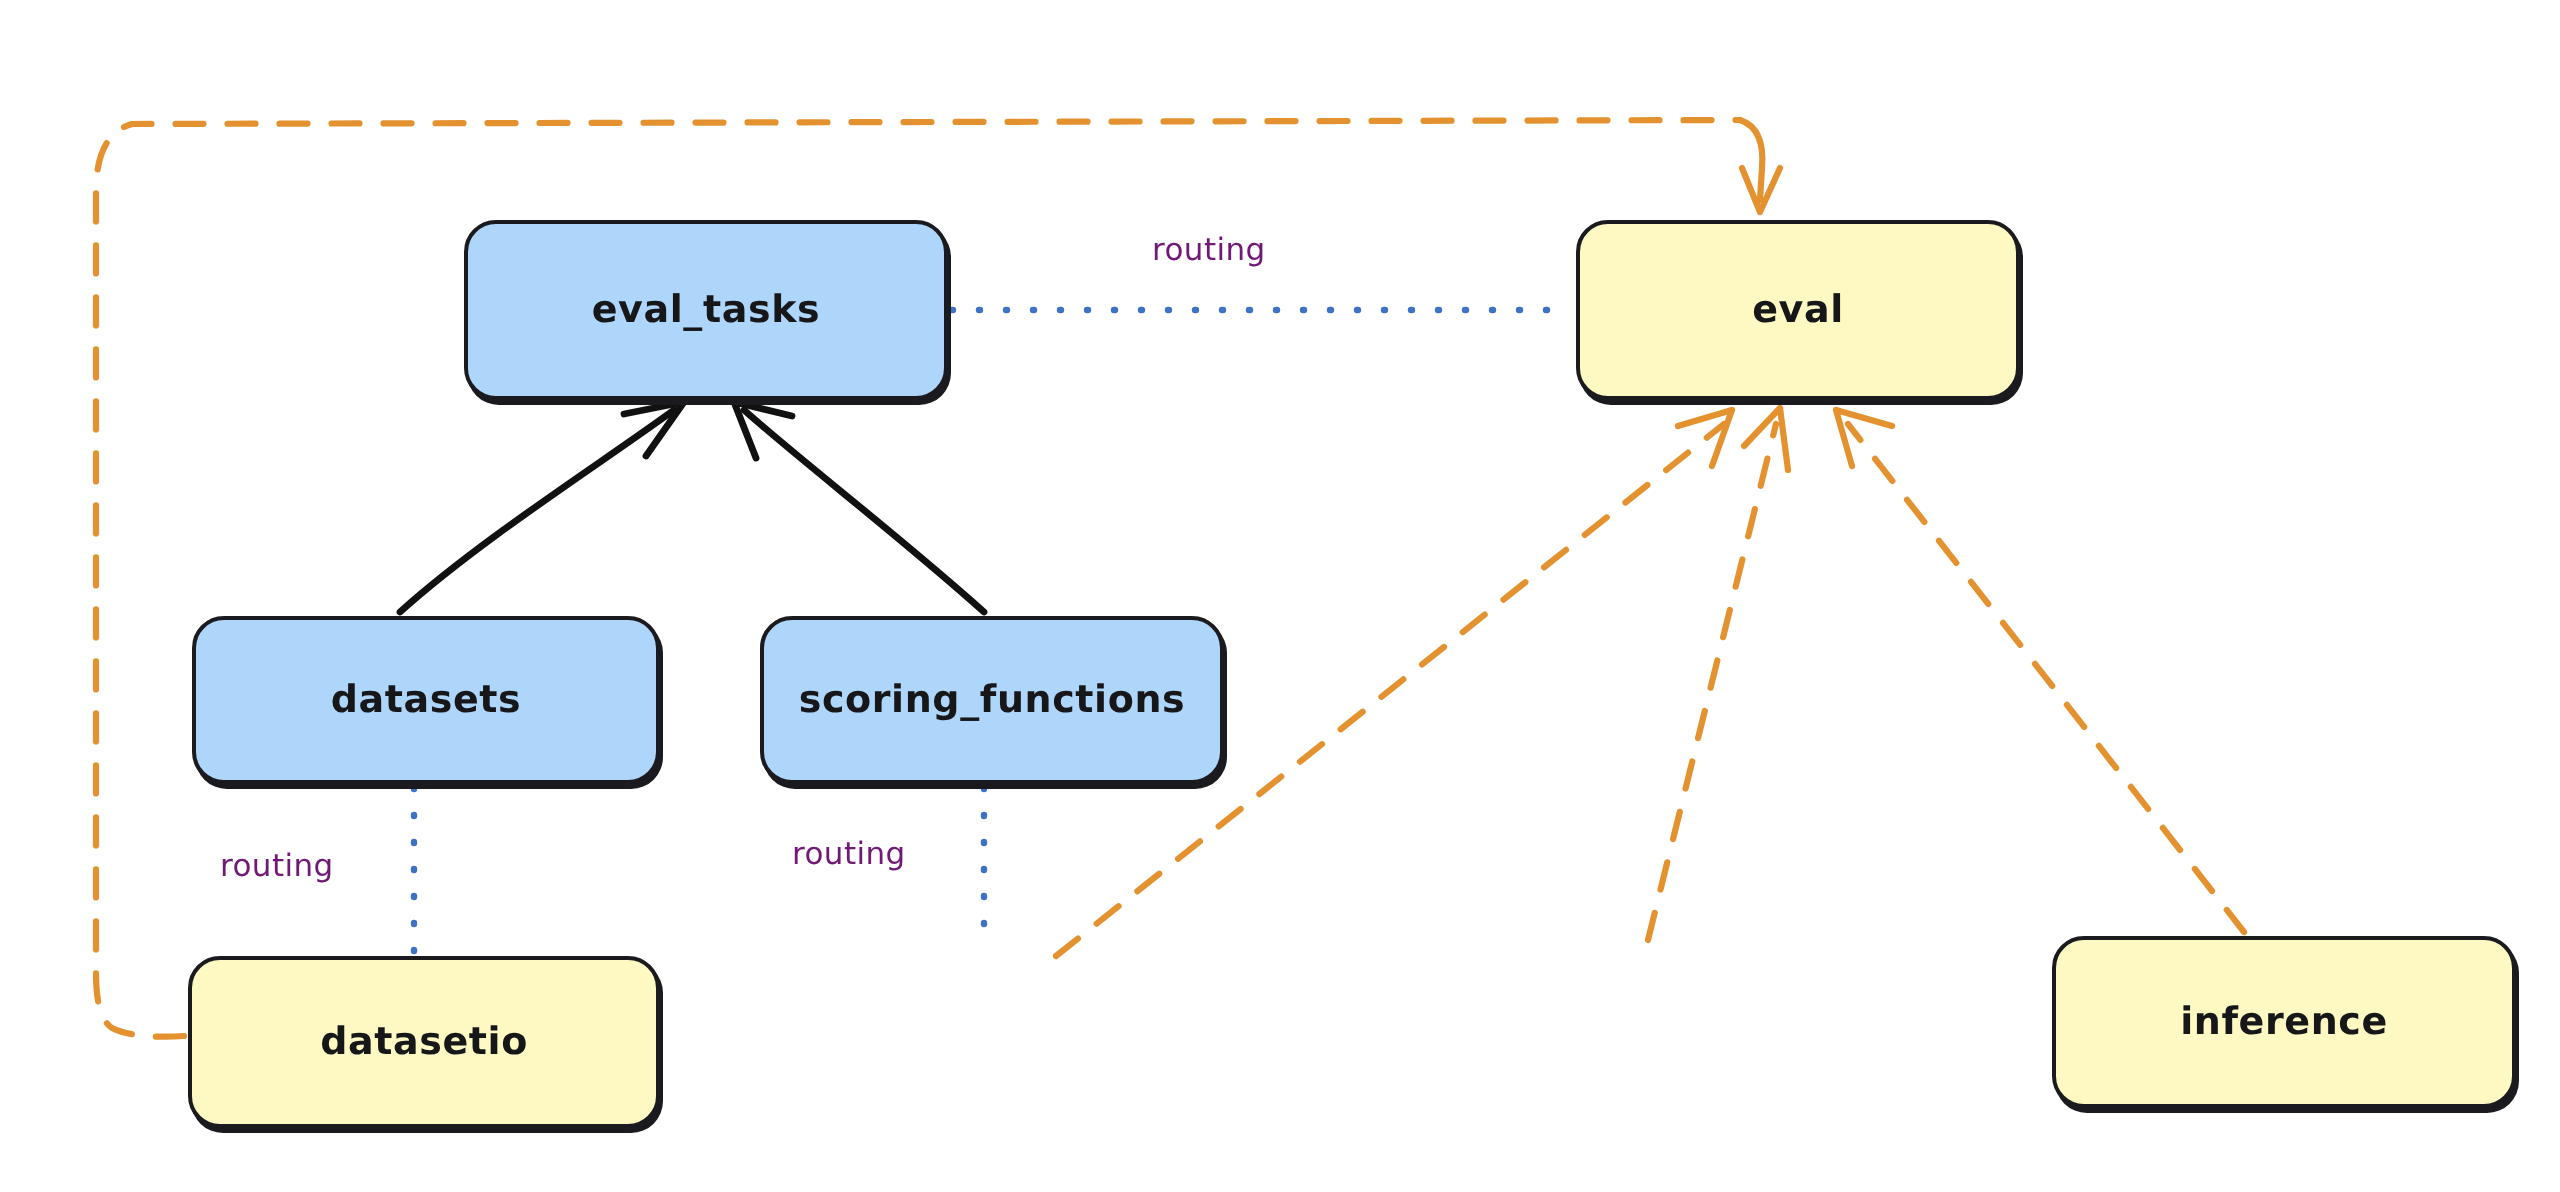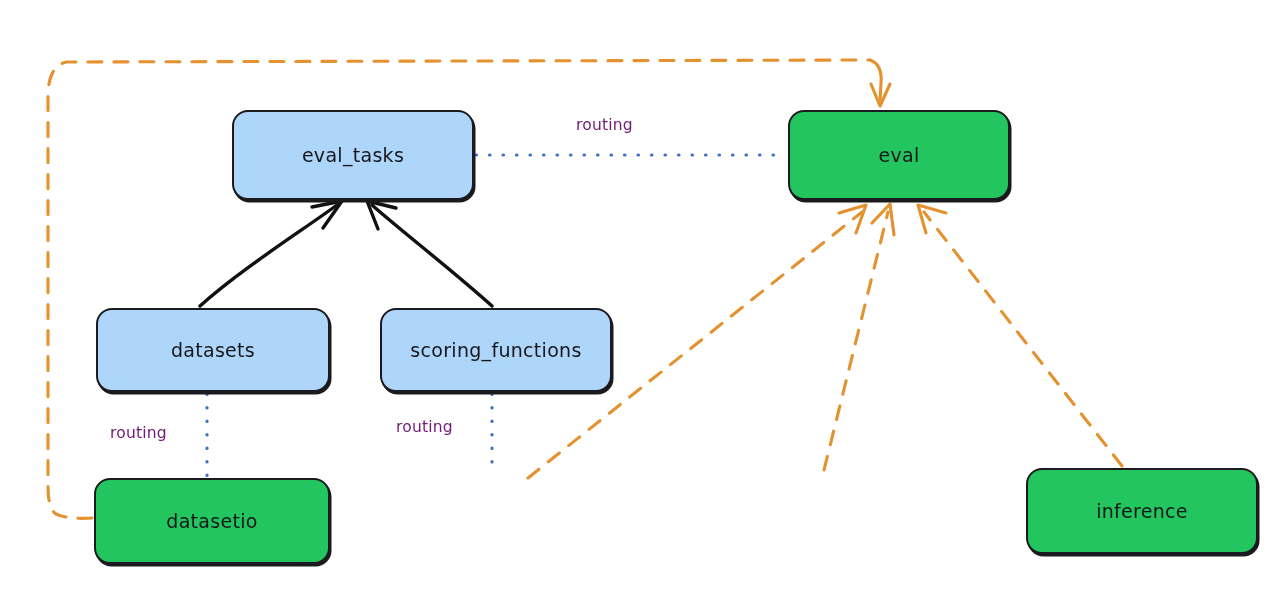--- a/index.html
+++ b/index.html
@@ -31,25 +31,25 @@
     box-sizing: border-box;
     display: flex;
     align-items: center;
     justify-content: center;
     border-radius: 16px;
     border: 2.5px solid #1b1b1f;
     box-shadow: 1.5px 2.5px 0 0 #1b1b1f;
     cursor: pointer;
   }
   .node-box.blue  { background: #aed6fa; }
-  .node-box.green { background: #22c55e; }
+  .node-box.green { background: #fef9c3; }
   .node-label {
     font-family: "DejaVu Sans", sans-serif;
     font-size: 19px;
-    font-weight: 400;
+    font-weight: 700;
     color: #17171a;
     letter-spacing: 0.3px;
     white-space: nowrap;
     pointer-events: none;
   }
   .edge-label {
     position: absolute;
     font-family: "DejaVu Sans", sans-serif;
     font-size: 15.5px;
     color: #701a75;

